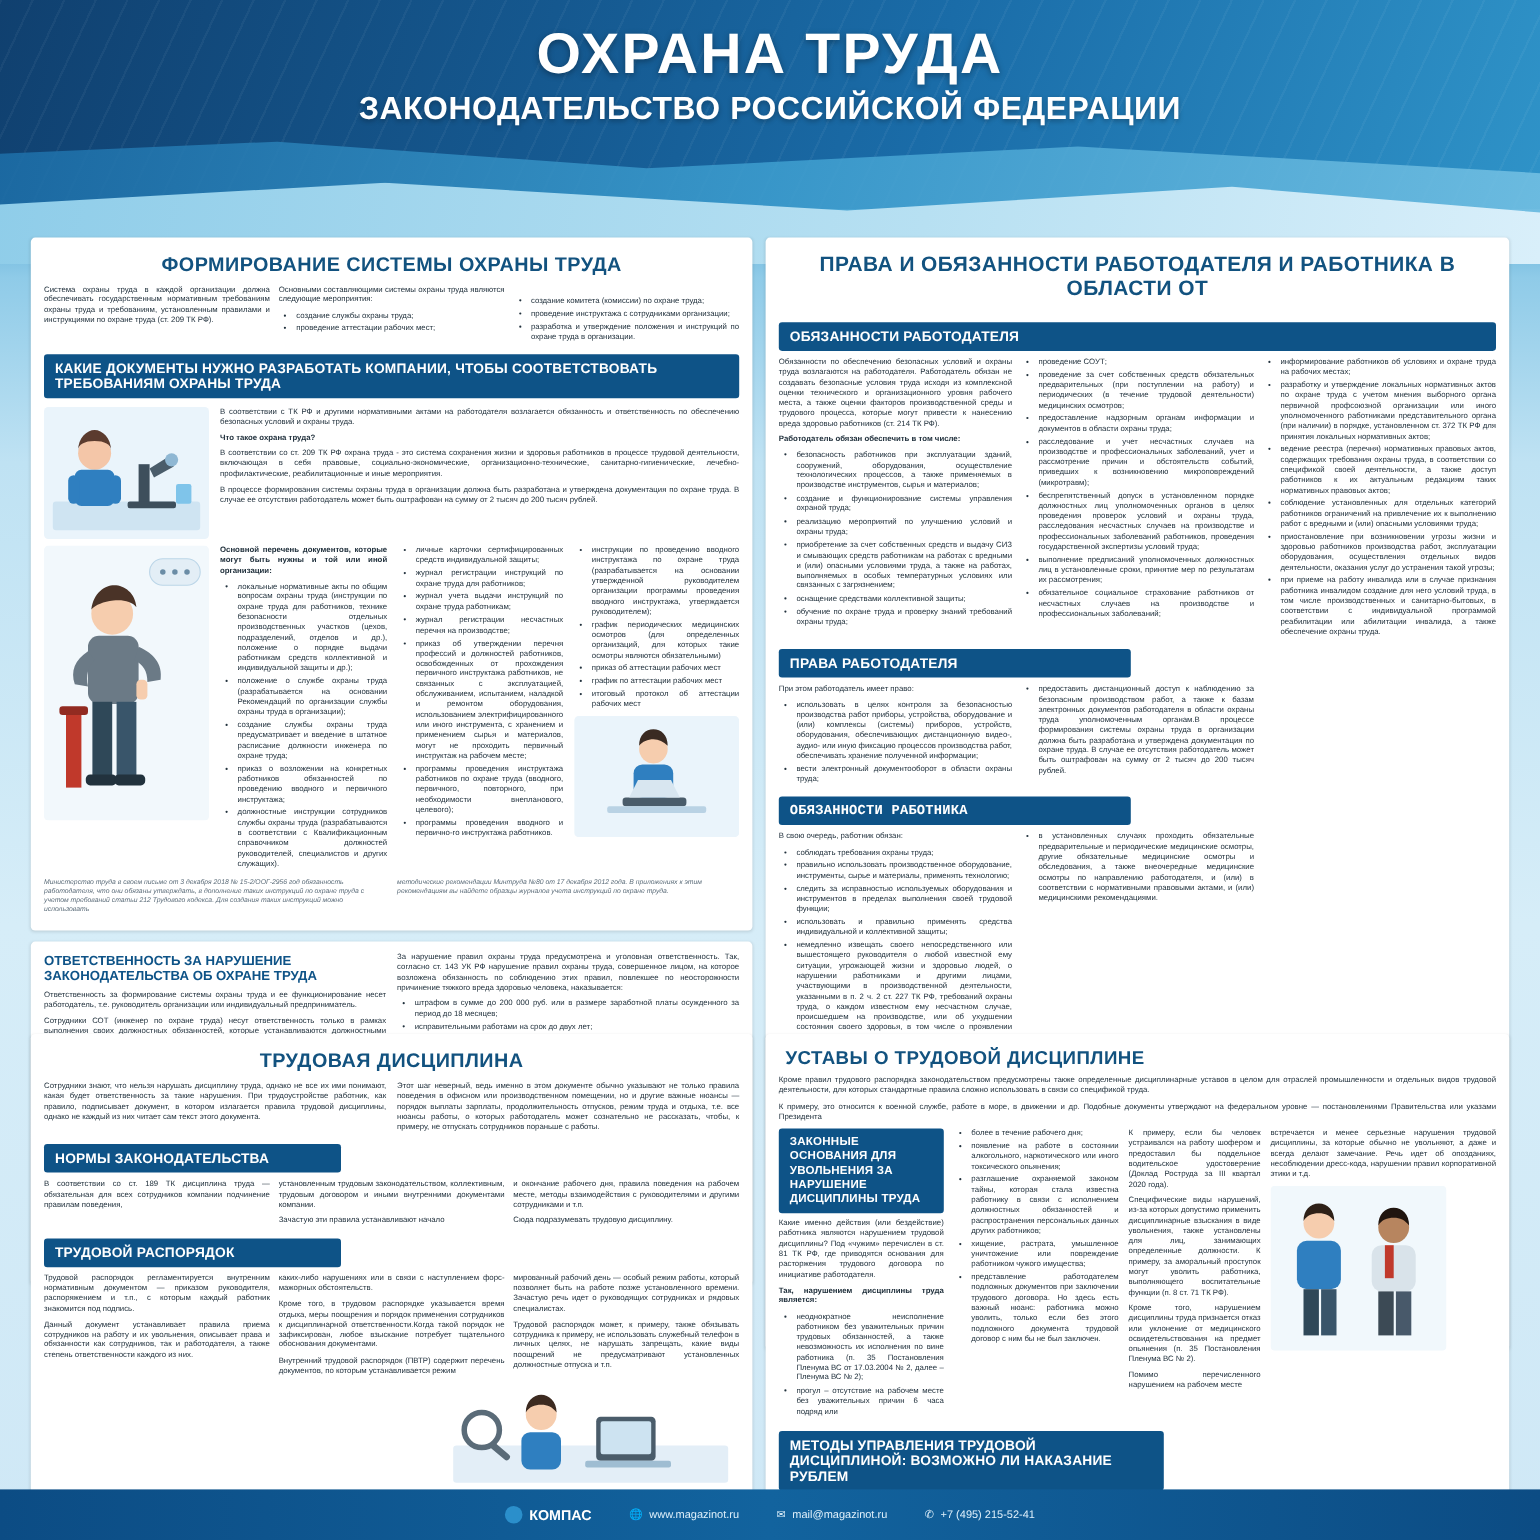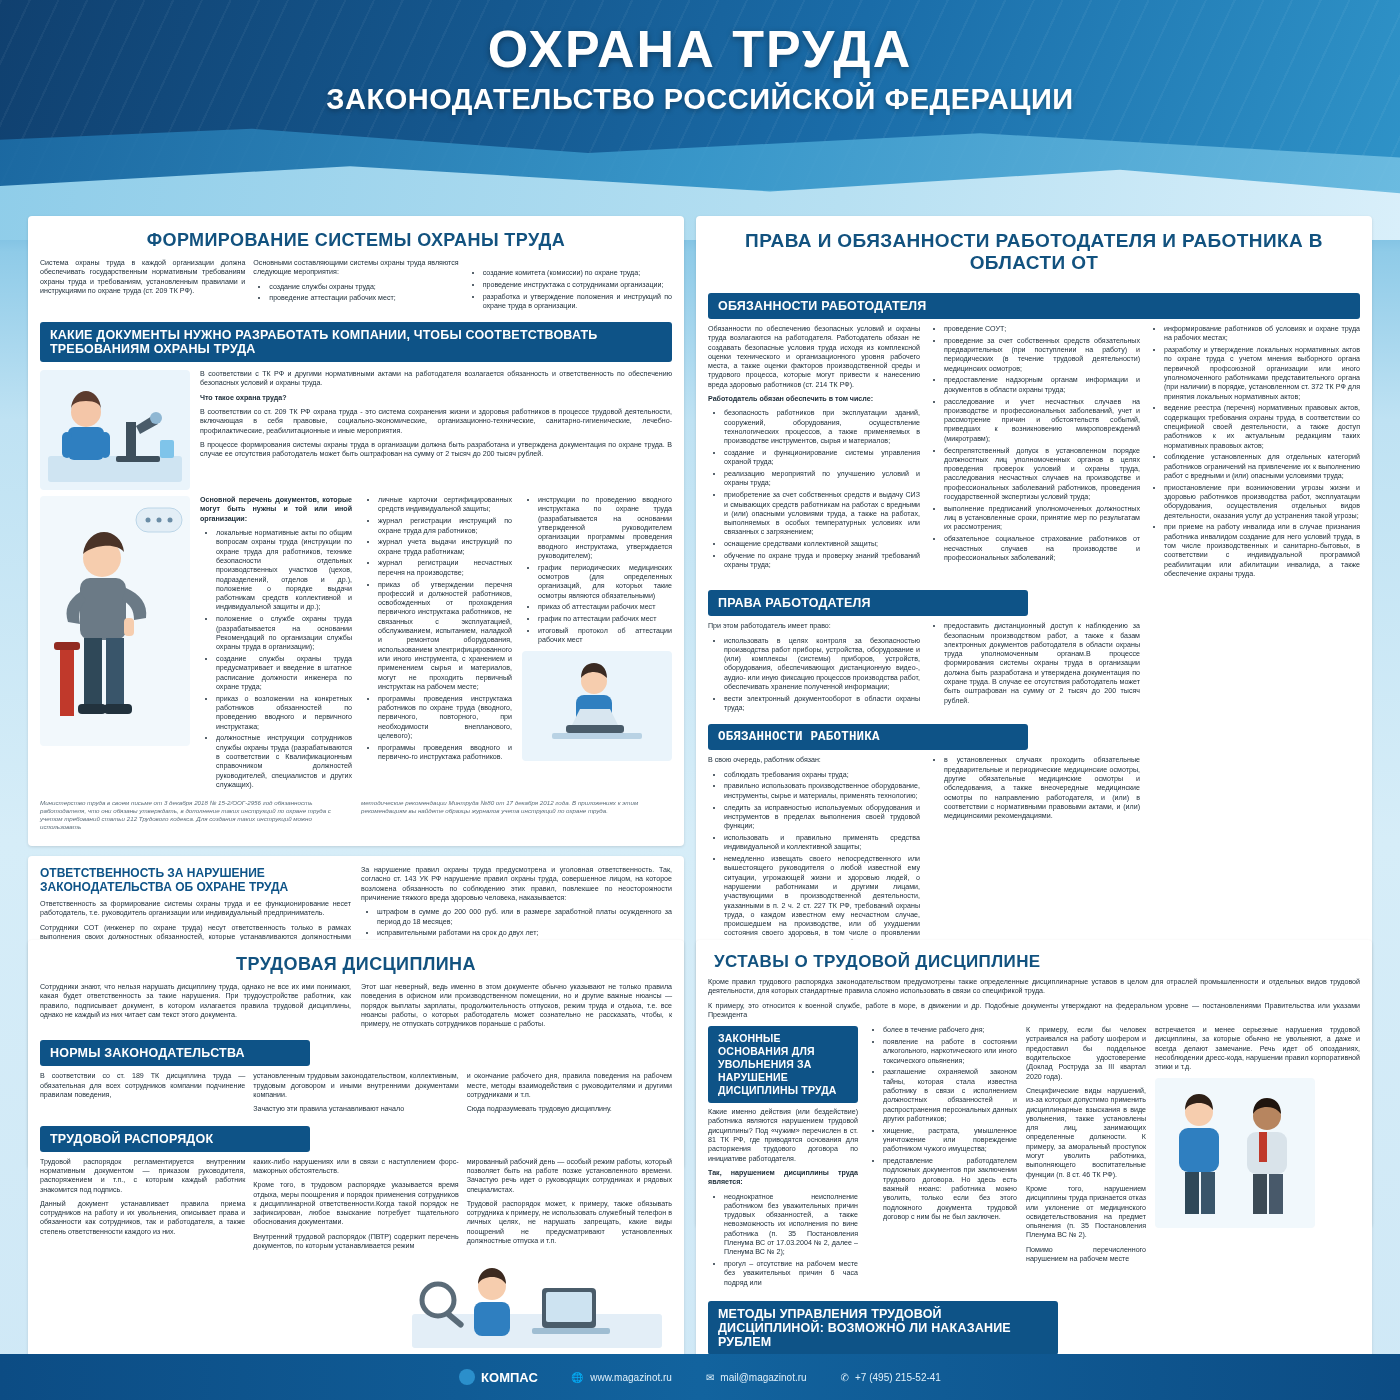--- a/index.html
+++ b/index.html
@@ -479,21 +479,21 @@
             <ul>
               <li>более в течение рабочего дня;</li>
               <li>появление на работе в состоянии алкогольного, наркотического или иного токсического опьянения;</li>
               <li>разглашение охраняемой законом тайны, которая стала известна работнику в связи с исполнением должностных обязанностей и распространения персональных данных других работников;</li>
               <li>хищение, растрата, умышленное уничтожение или повреждение работником чужого имущества;</li>
               <li>представление работодателем подложных документов при заключении трудового договора. Но здесь есть важный нюанс: работника можно уволить, только если без этого подложного документа трудовой договор с ним бы не был заключен.</li>
             </ul>
           </div>
           <div style="width:120px;flex:none;">
             <p class="tx">К примеру, если бы человек устраивался на работу шофером и предоставил бы поддельное водительское удостоверение (Доклад Роструда за III квартал 2020 года).</p>
-            <p class="tx">Специфические виды нарушений, из-за которых допустимо применить дисциплинарные взыскания в виде увольнения, также установлены для лиц, занимающих определенные должности. К примеру, за аморальный проступок могут уволить работника, выполняющего воспитательные функции (п. 8 ст. 46 ТК РФ).</p>
+            <p class="tx">Специфические виды нарушений, из-за которых допустимо применить дисциплинарные взыскания в виде увольнения, также установлены для лиц, занимающих определенные должности. К примеру, за аморальный проступок могут уволить работника, выполняющего воспитательные функции (п. 8 ст. 71 ТК РФ).</p>
             <p class="tx">Кроме того, нарушением дисциплины труда признается отказ или уклонение от медицинского освидетельствования на предмет опьянения (п. 35 Постановления Пленума ВС № 2).</p>
             <p class="tx">Помимо перечисленного нарушением на рабочем месте</p>
           </div>
           <div style="flex:1;">
             <p class="tx">встречается и менее серьезные нарушения трудовой дисциплины, за которые обычно не увольняют, а даже и всегда делают замечание. Речь идет об опозданиях, несоблюдении дресс-кода, нарушении правил корпоративной этики и т.д.</p>
             <div style="margin-top:4px;">
               <svg width="160" height="150" viewBox="0 0 160 150" class="illus">
                 <rect x="0" y="0" width="160" height="150" fill="#f1f8fc" rx="4"></rect>
                 <circle cx="44" cy="34" r="14" fill="#f6cdae"></circle>
                 <path d="M30 32c0-10 6-16 14-16s14 6 14 16c-4-5-8-7-14-7s-11 2-14 7z" fill="#2e2017"></path>

